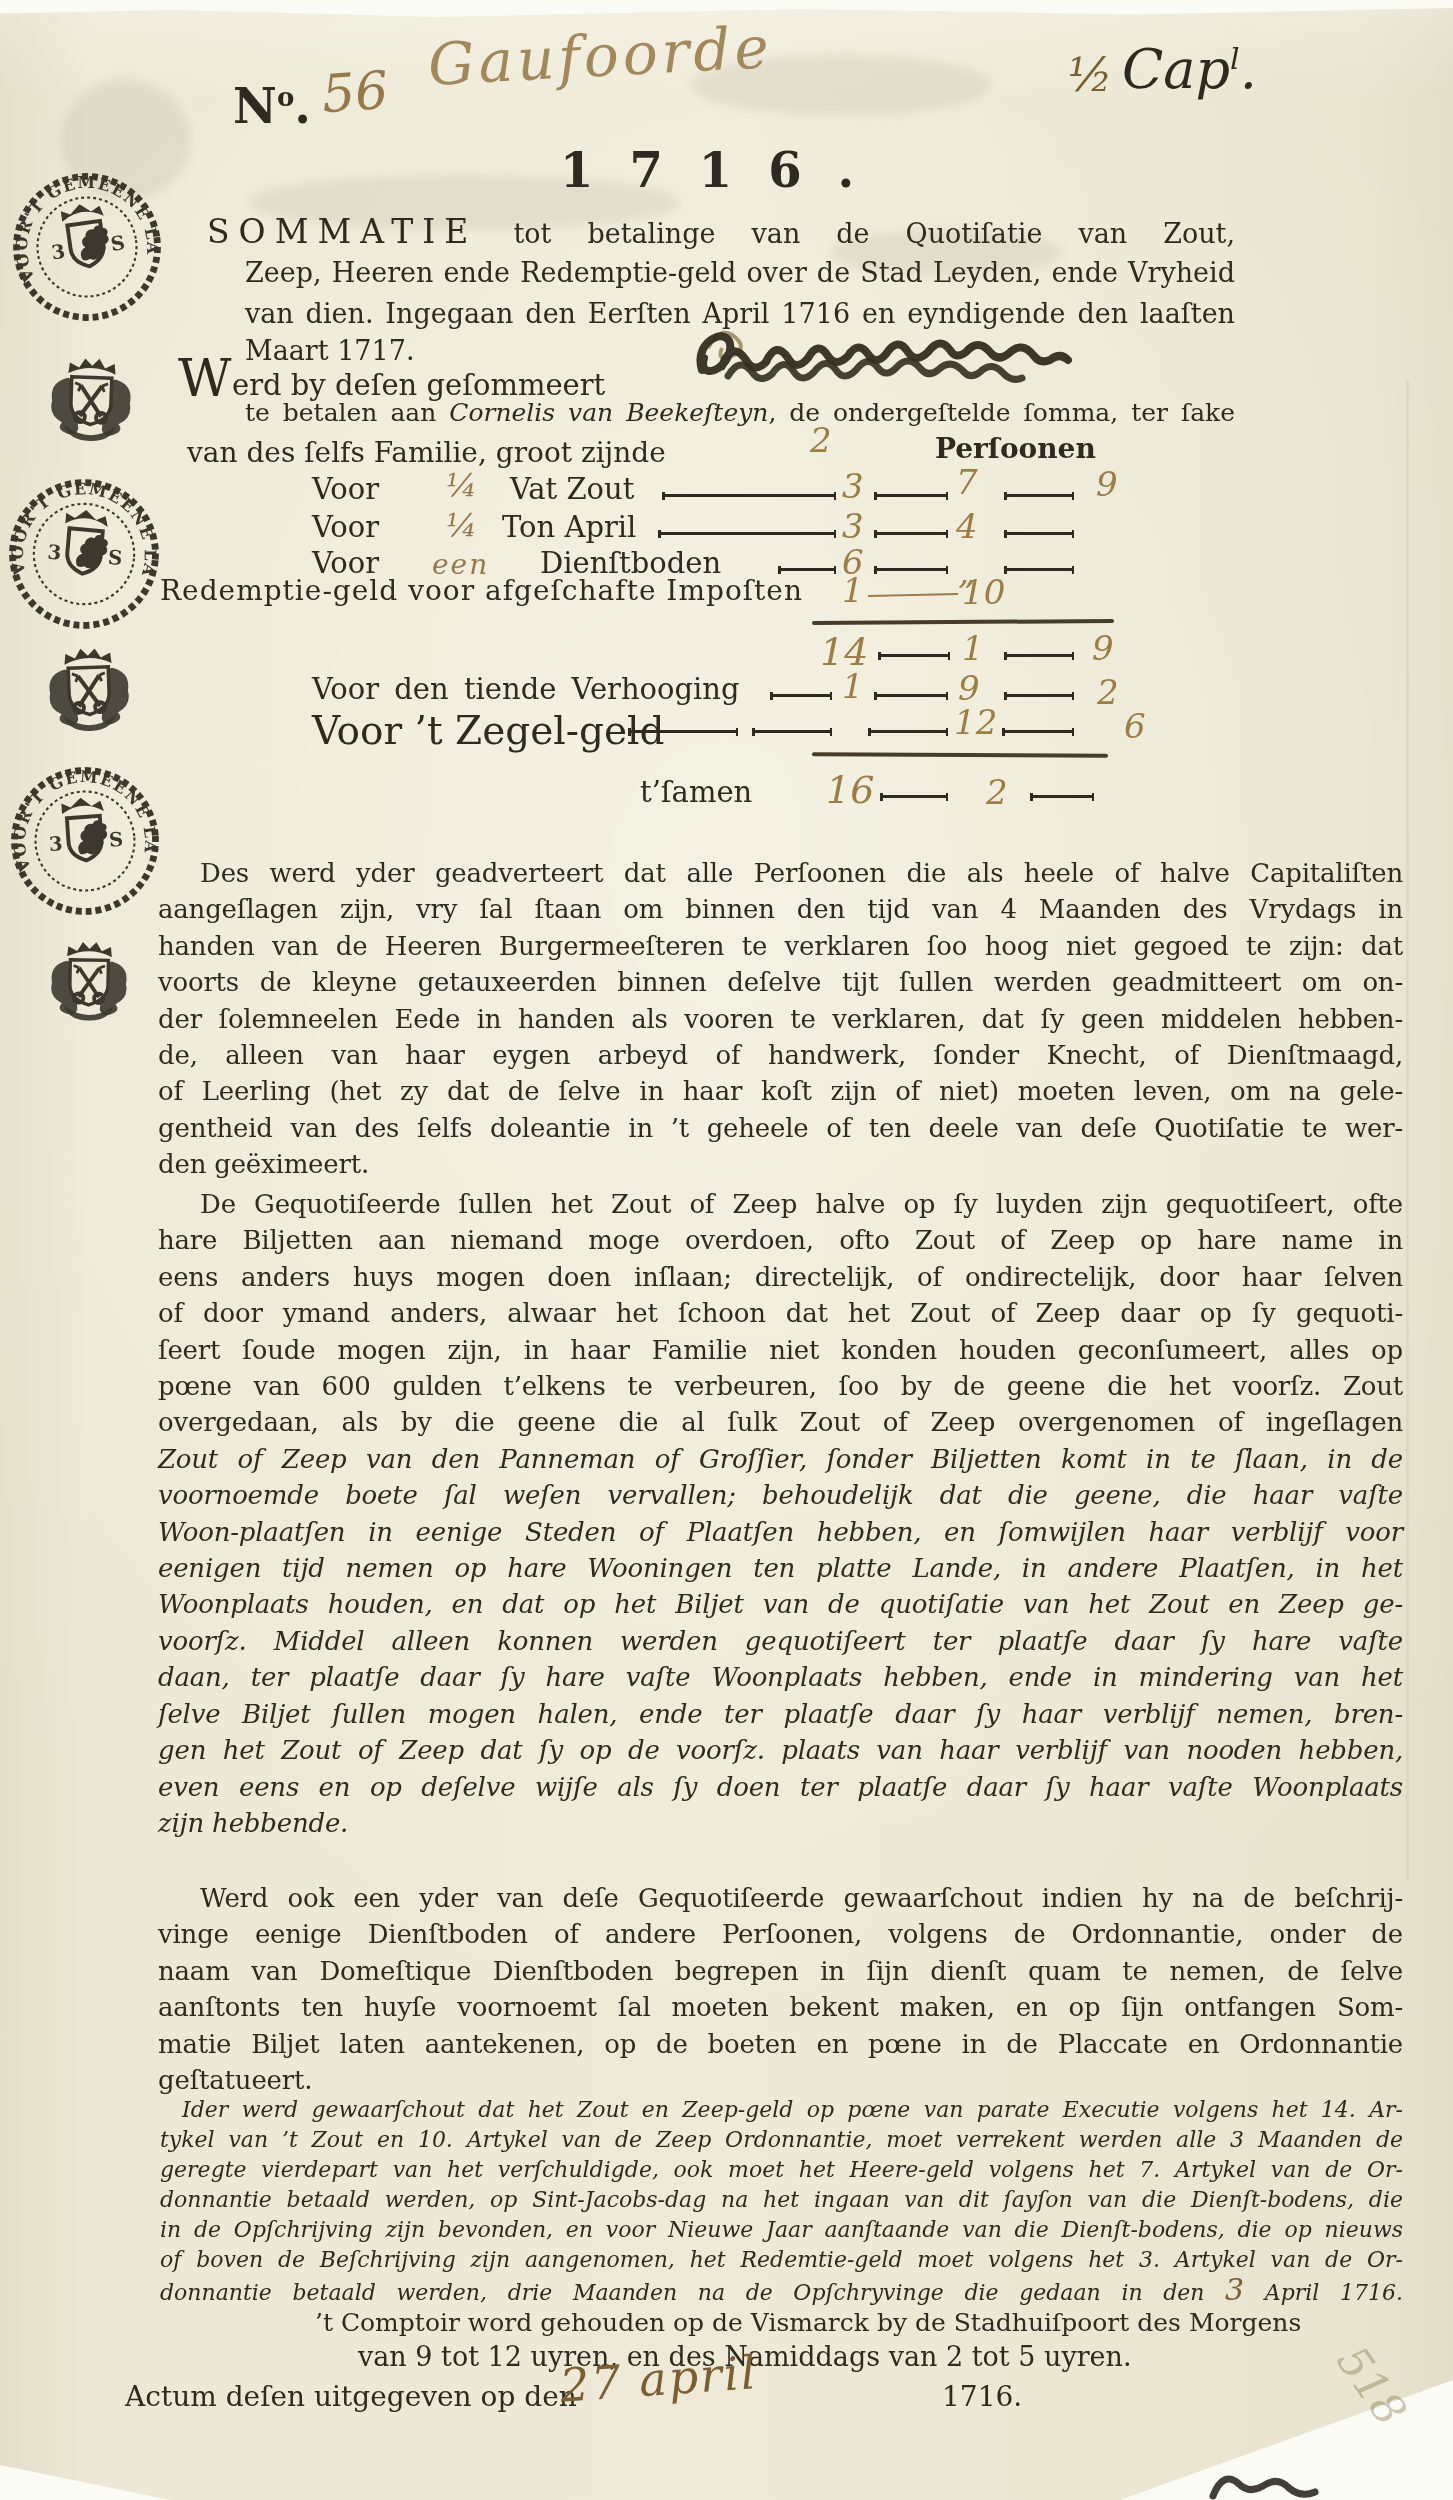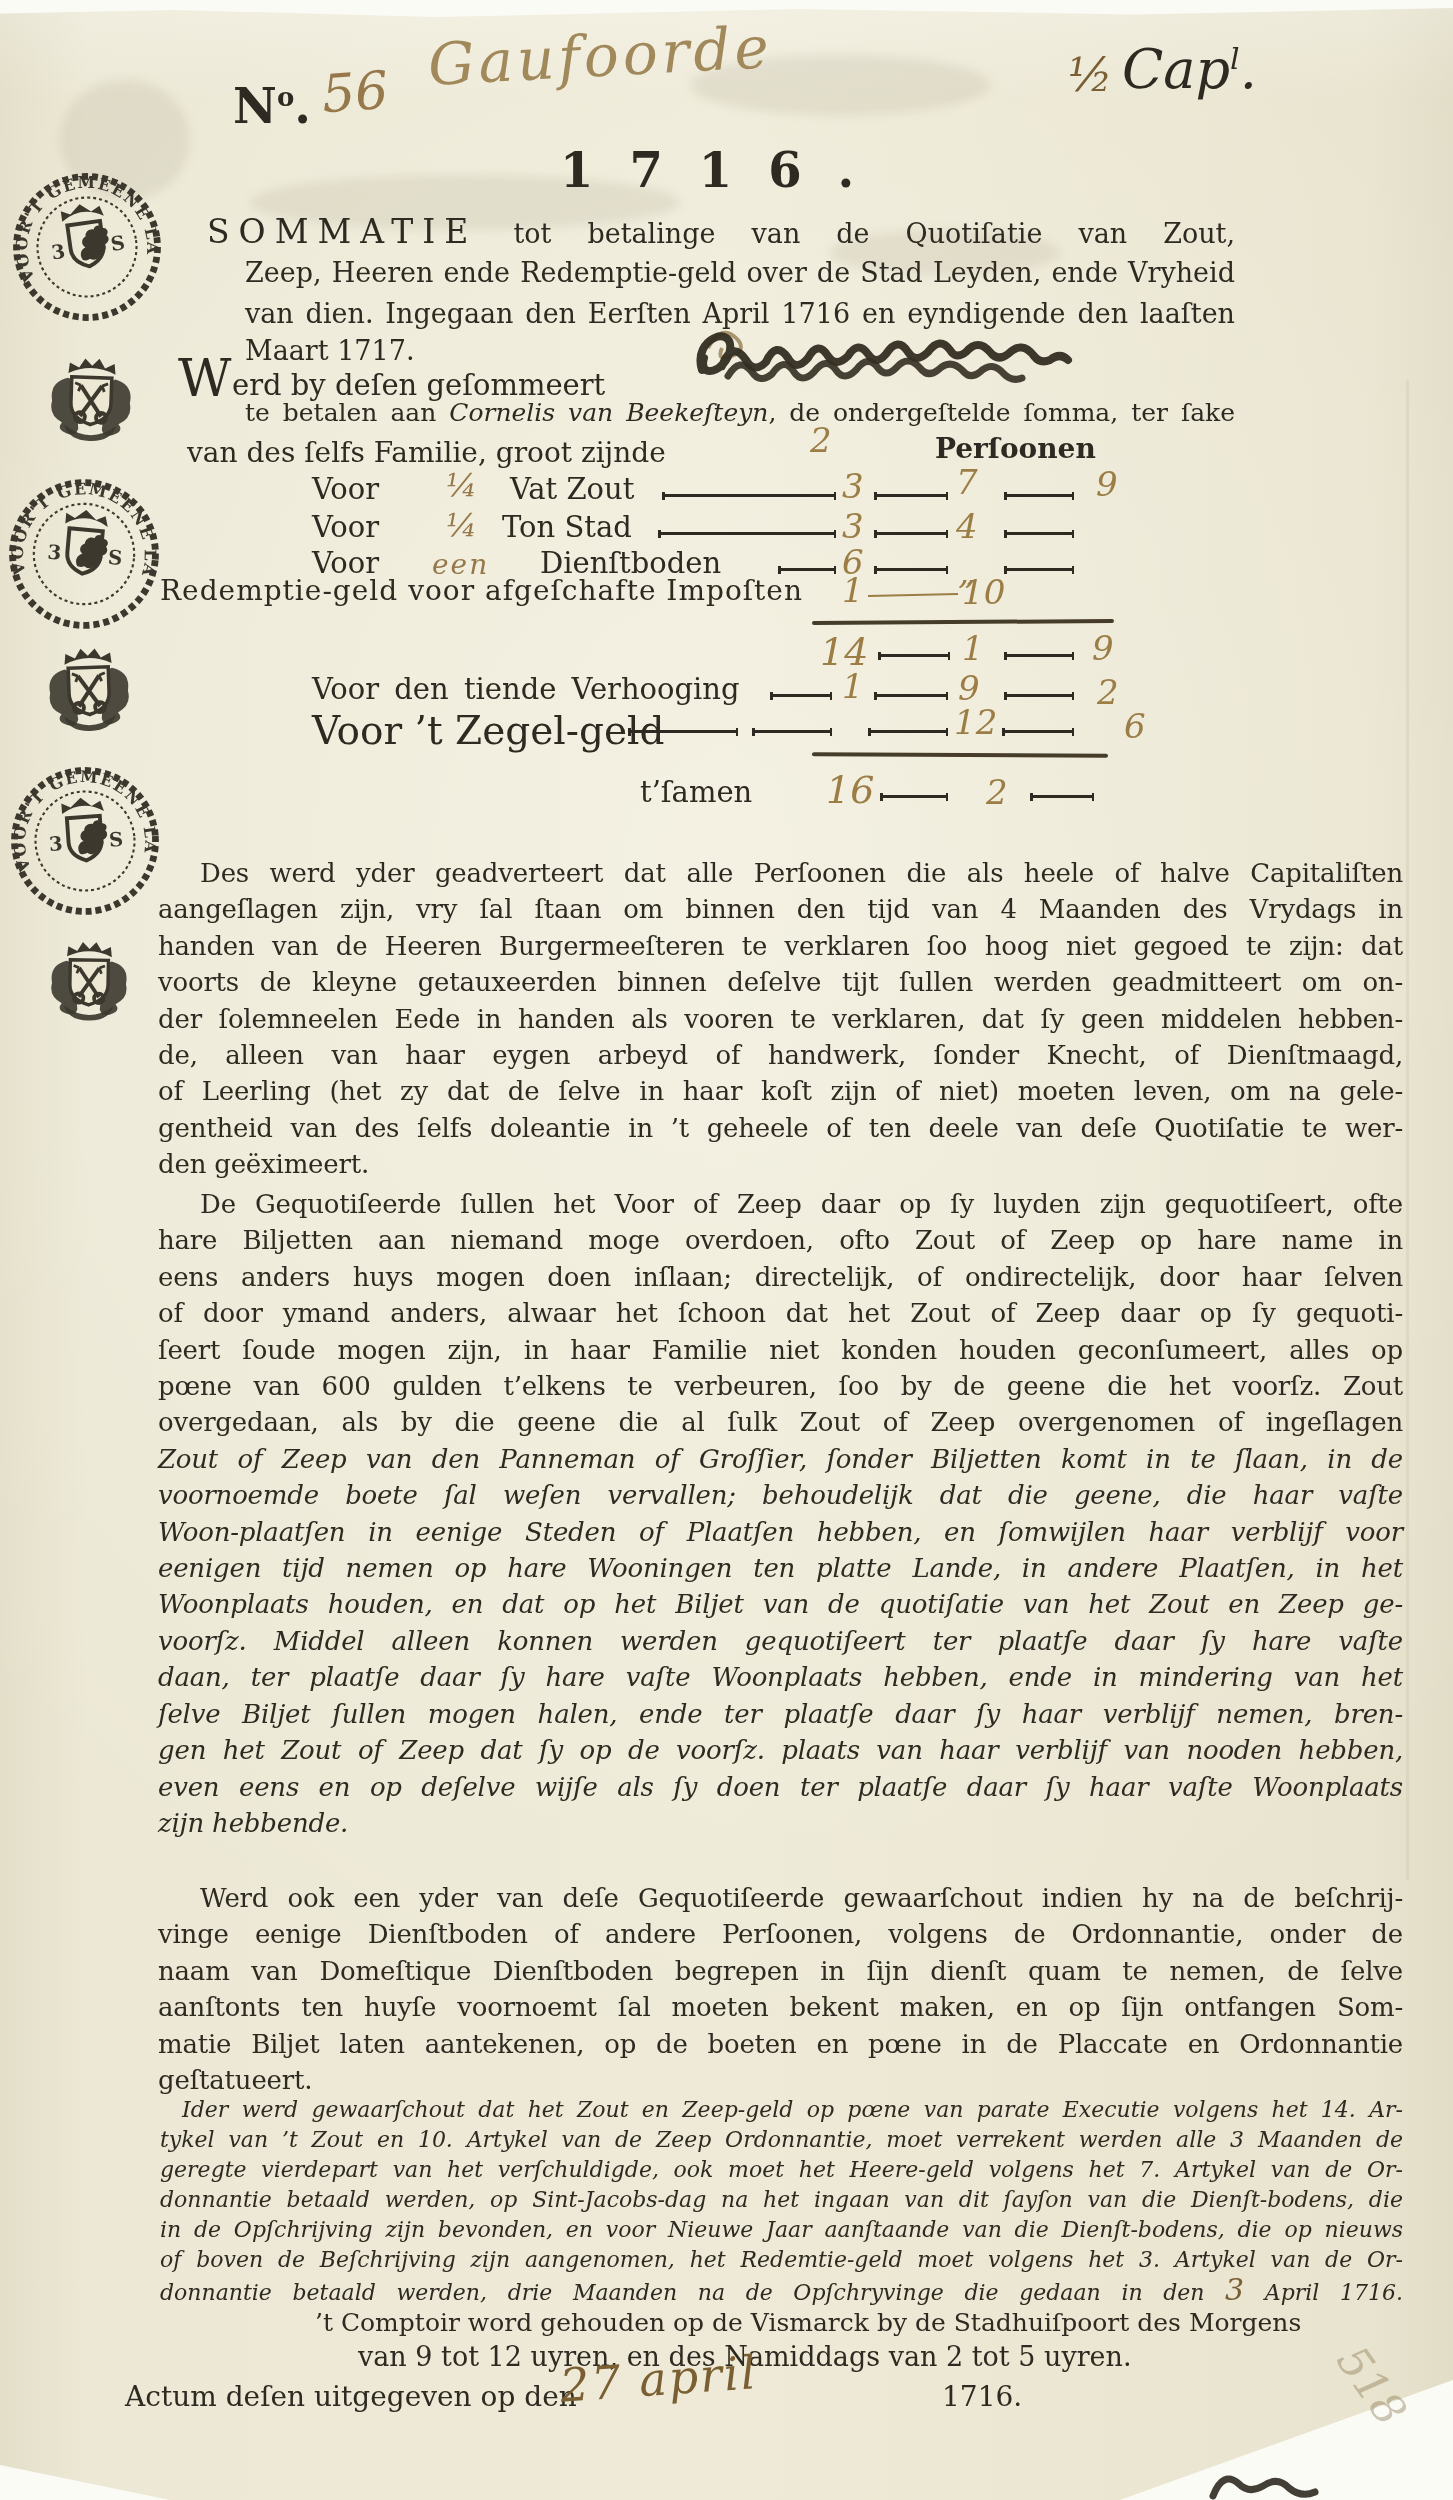--- a/index.html
+++ b/index.html
@@ -179,21 +179,21 @@
   <span class="abs print" style="left:510px;top:472px;font-size:29px;">Vat Zout</span>
   <div class="lead" style="left:662px;top:494px;width:174px;"></div>
   <span class="dig" style="left:842px;top:466px;">3</span>
   <div class="lead" style="left:874px;top:494px;width:74px;"></div>
   <span class="dig" style="left:956px;top:462px;">7</span>
   <div class="lead" style="left:1004px;top:494px;width:70px;"></div>
   <span class="dig" style="left:1096px;top:464px;">9</span>
 
   <span class="abs print" style="left:312px;top:510px;font-size:29px;">Voor</span>
   <span class="abs hand" style="left:446px;top:506px;font-size:32px;">¼</span>
-  <span class="abs print" style="left:502px;top:510px;font-size:29px;">Ton Stad</span>
+  <span class="abs print" style="left:502px;top:510px;font-size:29px;">Ton April</span>
   <div class="lead" style="left:658px;top:532px;width:178px;"></div>
   <span class="dig" style="left:842px;top:506px;">3</span>
   <div class="lead" style="left:874px;top:532px;width:74px;"></div>
   <span class="dig" style="left:956px;top:506px;">4</span>
   <div class="lead" style="left:1004px;top:532px;width:70px;"></div>
 
   <span class="abs print" style="left:312px;top:546px;font-size:29px;">Voor</span>
   <span class="abs hand" style="left:432px;top:548px;font-size:28px;letter-spacing:2px;">een</span>
   <span class="abs print" style="left:540px;top:546px;font-size:29px;">Dienſtboden</span>
   <div class="lead" style="left:778px;top:568px;width:58px;"></div>
@@ -246,21 +246,21 @@
       <div class="tline">voorts de kleyne getauxeerden binnen deſelve tijt ſullen werden geadmitteert om on-</div>
       <div class="tline">der ſolemneelen Eede in handen als vooren te verklaren, dat ſy geen middelen hebben-</div>
       <div class="tline">de, alleen van haar eygen arbeyd of handwerk, ſonder Knecht, of Dienſtmaagd,</div>
       <div class="tline">of Leerling (het zy dat de ſelve in haar koſt zijn of niet) moeten leven, om na gele-</div>
       <div class="tline">gentheid van des ſelfs doleantie in ’t geheele of ten deele van deſe Quotiſatie te wer-</div>
       <div class="tline">den geëximeert.</div>
     </div>
 
   <div class="abs" style="left:158px;top:1186px;width:1245px;">
     <div class="lines indent-first">
-        <div class="tline">De Gequotiſeerde ſullen het Voor of Zeep daar op ſy luyden zijn gequotiſeert, ofte</div>
+        <div class="tline">De Gequotiſeerde ſullen het Zout of Zeep halve op ſy luyden zijn gequotiſeert, ofte</div>
         <div class="tline">hare Biljetten aan niemand moge overdoen, ofto Zout of Zeep op hare name in</div>
         <div class="tline">eens anders huys mogen doen inſlaan; directelijk, of ondirectelijk, door haar ſelven</div>
         <div class="tline">of door ymand anders, alwaar het ſchoon dat het Zout of Zeep daar op ſy gequoti-</div>
         <div class="tline">ſeert ſoude mogen zijn, in haar Familie niet konden houden geconſumeert, alles op</div>
         <div class="tline">pœne van 600 gulden t’elkens te verbeuren, ſoo by de geene die het voorſz. Zout</div>
         <div class="tline">overgedaan, als by die geene die al ſulk Zout of Zeep overgenomen of ingeſlagen</div>
       </div>
     <div class="lines par-end ital">
         <div class="tline">Zout of Zeep van den Panneman of Groſſier, ſonder Biljetten komt in te ſlaan, in de</div>
         <div class="tline">voornoemde boete ſal weſen vervallen; behoudelijk dat die geene, die haar vaſte</div>

